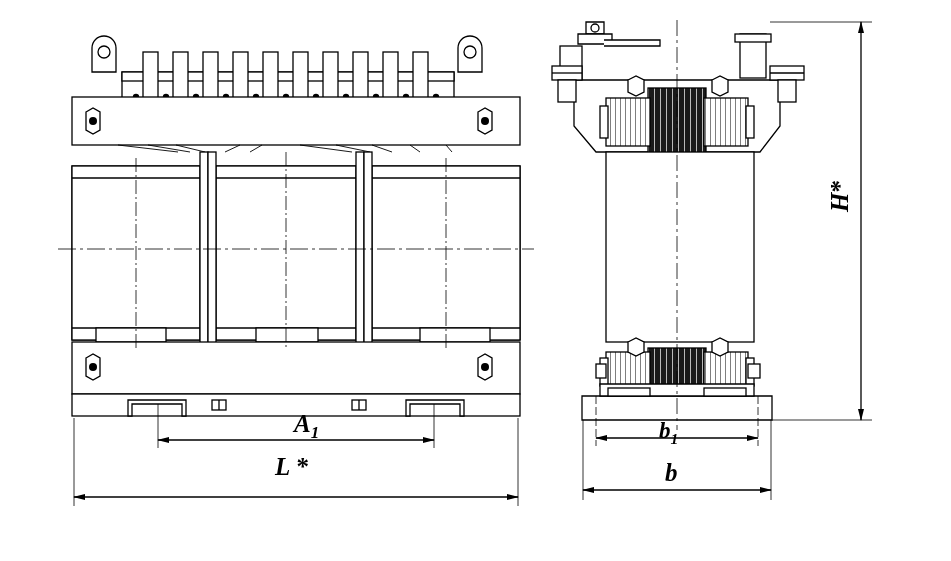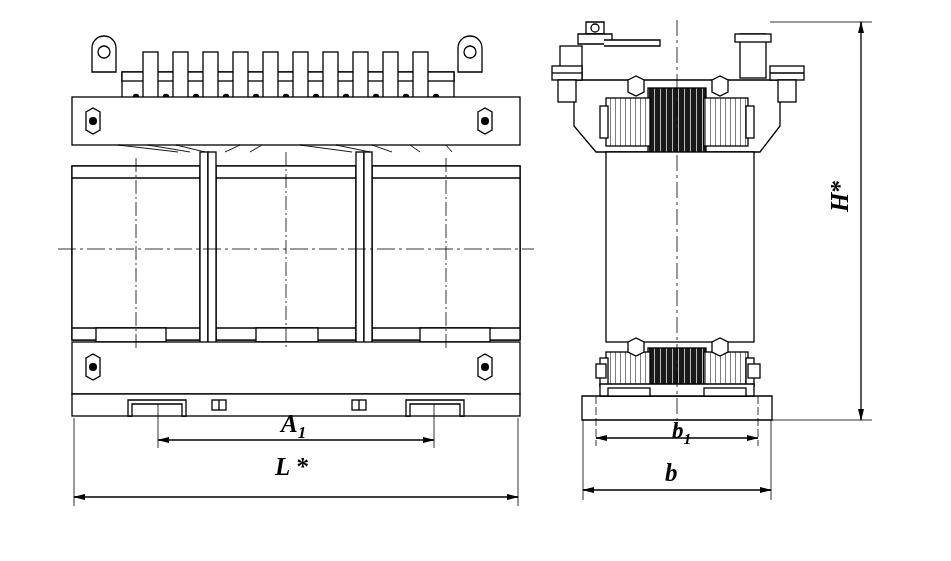--- a/index.html
+++ b/index.html
@@ -30,23 +30,23 @@
     color: #000000;
     white-space: nowrap;
   }
   .dim-label .sub {
     font-size: 0.68em;
     vertical-align: sub;
   }
   .dim-label .star {
     font-style: normal;
   }
-  #label-A1 { left: 281px; top: 410px; font-size: 25px; }
+  #label-A1 { left: 294px; top: 410px; font-size: 25px; }
   #label-L  { left: 275px; top: 453px; font-size: 25px; }
-  #label-b1 { left: 659px; top: 418px; font-size: 23px; margin-left: 13px; }
+  #label-b1 { left: 659px; top: 418px; font-size: 23px; }
   #label-b  { left: 665px; top: 459px; font-size: 25px; }
   #label-H  {
     left: 826px; top: 212px; font-size: 25px;
     transform: rotate(-90deg);
     transform-origin: left top;
   }
 </style>
 </head>
 <body>
 

